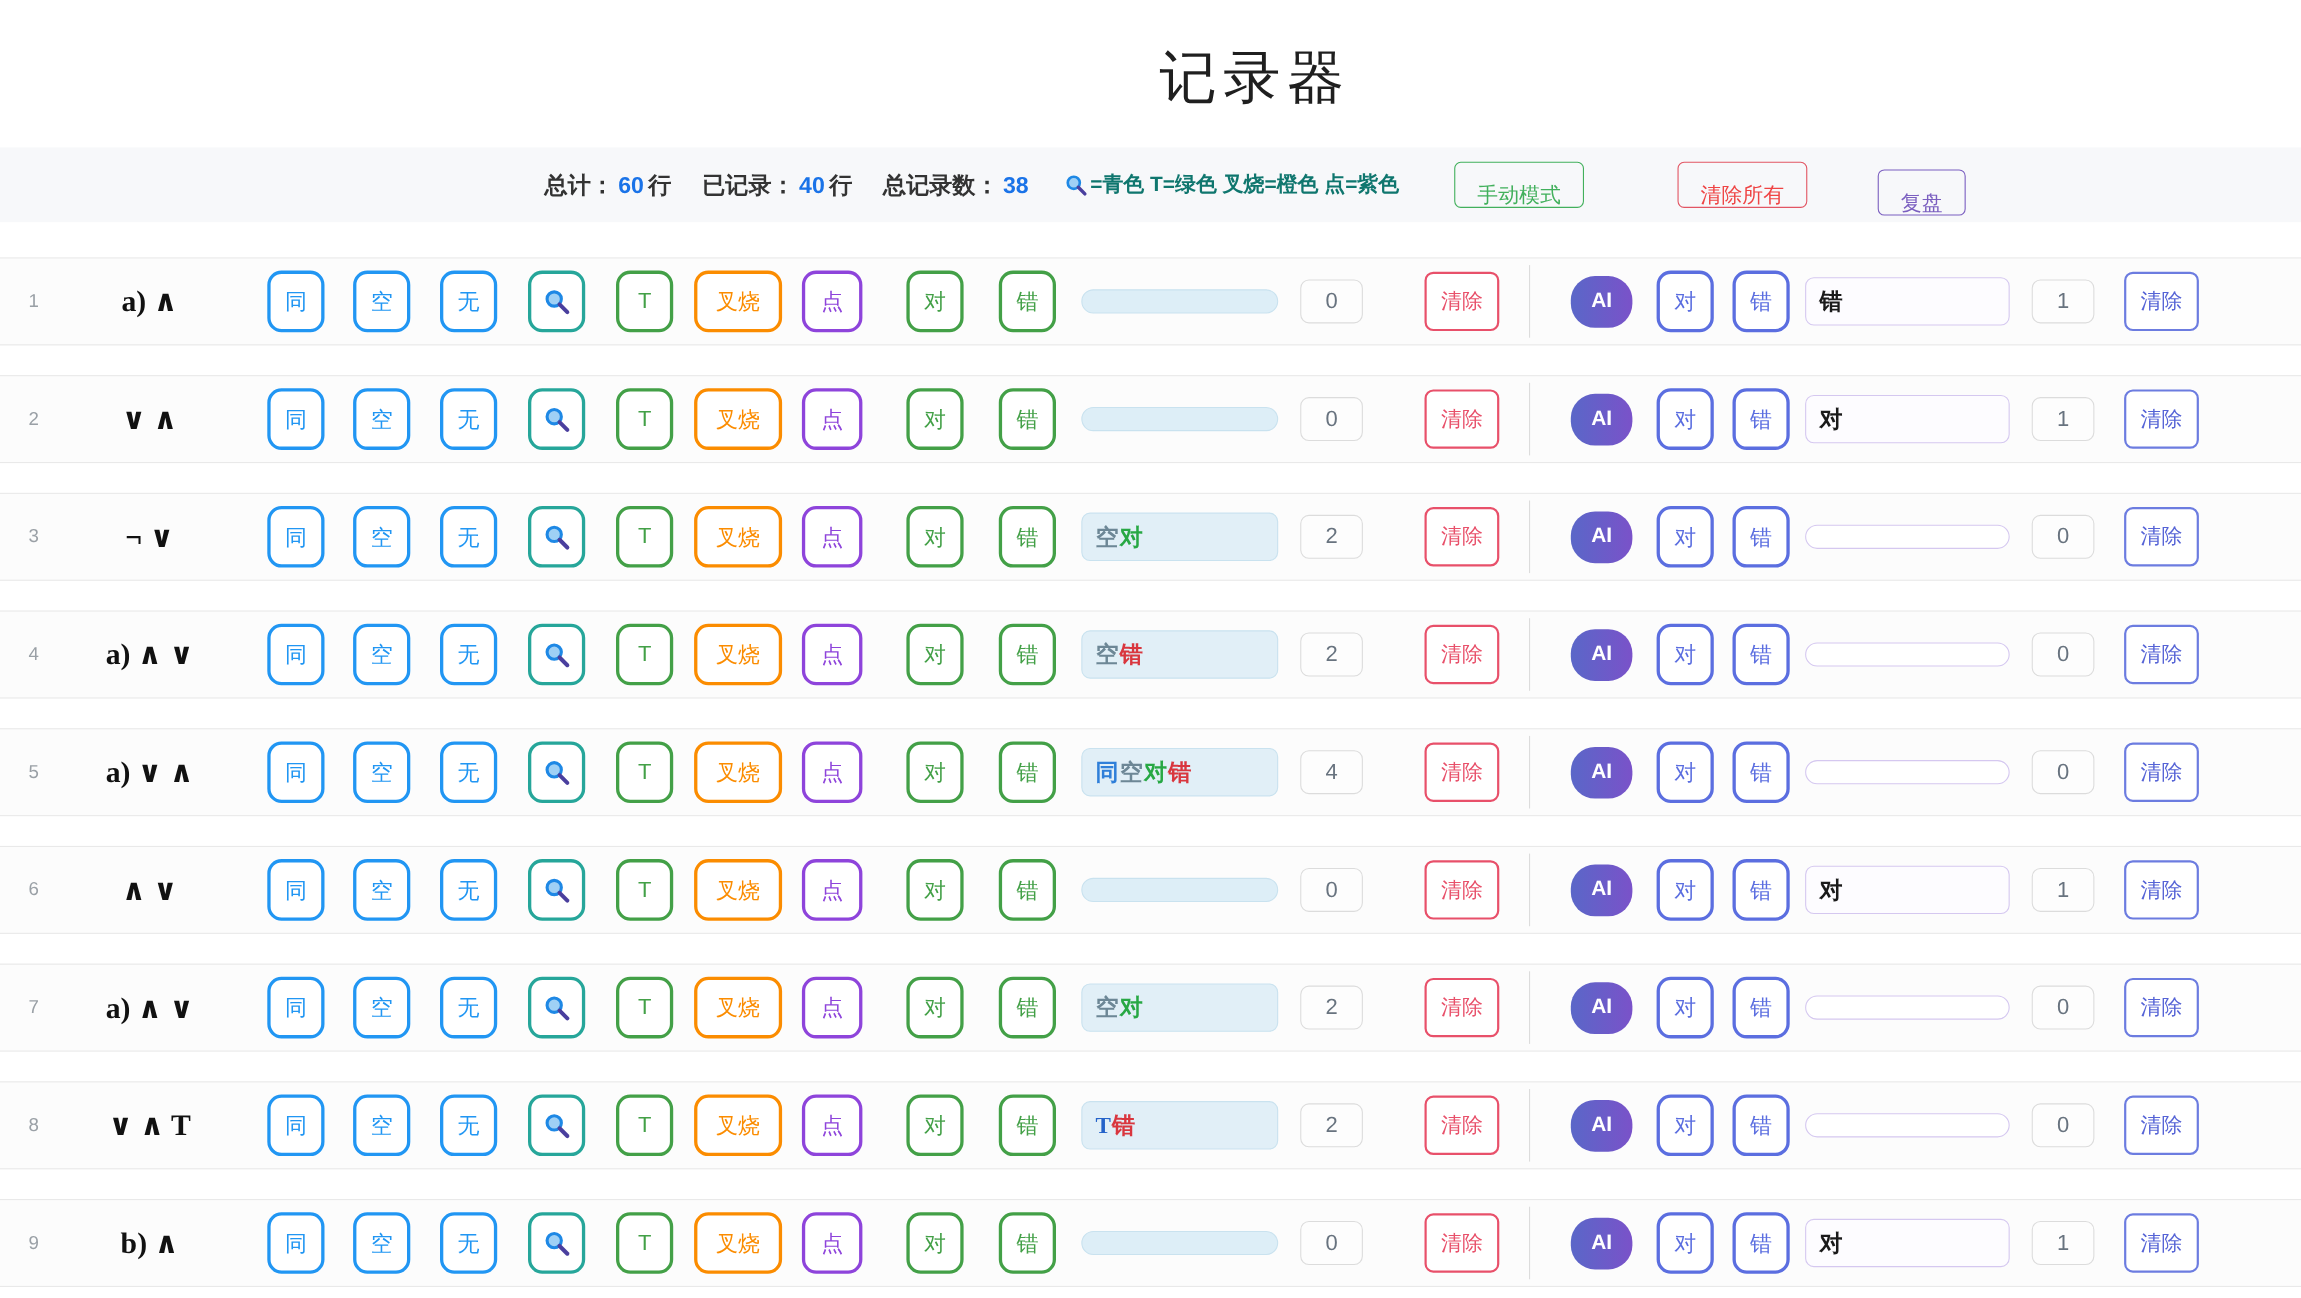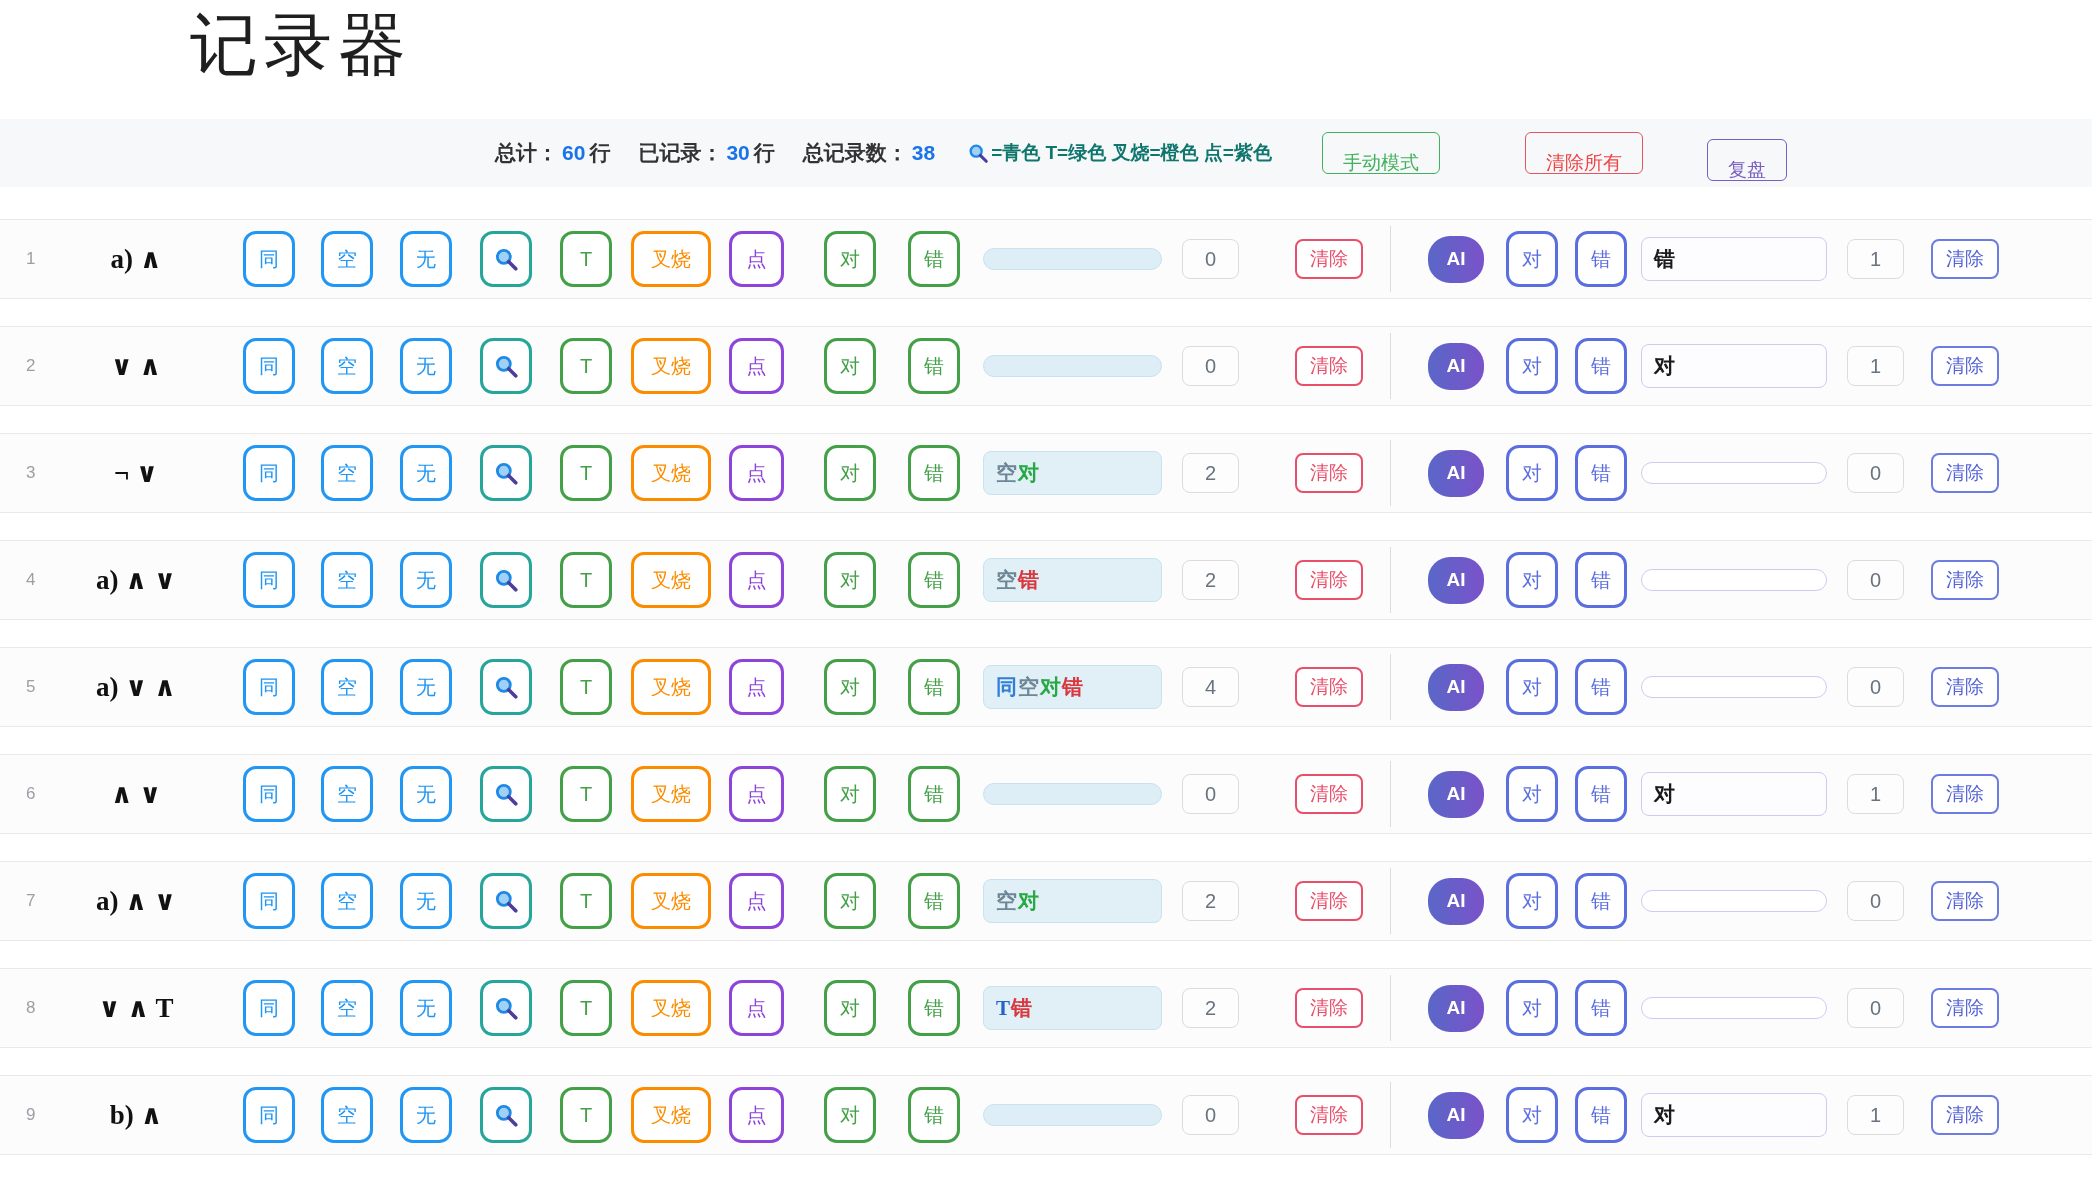--- a/index.html
+++ b/index.html
@@ -5,23 +5,23 @@
   * { margin:0; padding:0; box-sizing:border-box; }
   html,body { background:#fff; }
   body {
     font-family:"Liberation Sans","DejaVu Sans",sans-serif;
     width:2092px; height:1180px; overflow:hidden; color:#333;
   }
   .page { width:2092px; }
 
   
   .title {
-    padding-left:190px; 
+    text-align:center; padding-left:190px; margin-top:36px;
     font-family:"Liberation Serif","DejaVu Serif",serif;
-    font-size:68px; font-weight:500; color:#1f1f1f; letter-spacing:6px;
+    font-size:52px; font-weight:500; color:#1f1f1f; letter-spacing:6px;
   }
   .stats-bar {
     margin-top:28px; width:100%; height:68px; background:#f7f8fa;
     display:flex; align-items:center; justify-content:center; padding-left:190px;
   }
   .stats-inner { display:flex; align-items:center; gap:28px; }
   .stat { font-size:21px; font-weight:bold; color:#333; white-space:nowrap; }
   .stat .num { color:#1a73e8; padding:0 4px; }
   .legend { display:flex; align-items:center; font-size:19px; color:#0f766e; font-weight:bold; white-space:nowrap; }
   .legend svg { margin-right:2px; }
@@ -72,21 +72,21 @@
     font-size:21px; font-weight:bold; letter-spacing:1px;
   }
   .manual-display.empty { height:22px; border-radius:11px; background:#ddeef7; border:1px solid #c9e2ef; }
   .count-box {
     flex:none; margin-left:20px; width:57px; height:40px;
     border:1px solid #dcdcdc; border-radius:8px; background:#fdfdfd;
     display:flex; align-items:center; justify-content:center;
     font-size:20px; color:#68737f;
   }
   .clear-btn {
-    flex:none; height:40px; padding:0 13px; background:#fff; border-radius:8px;
+    flex:none; height:54px; padding:0 13px; background:#fff; border-radius:8px;
     font-size:19px; cursor:pointer; white-space:nowrap;
   }
   .clear-btn.red { margin-left:56px; border:2px solid #e8506a; color:#e8506a; }
   .clear-btn.indigo-clear { margin-left:27px; border:2px solid #6c7ce0; color:#5563d6; }
 
   .divider { flex:none; margin-left:27px; width:1px; height:66px; background:#dcdcdc; }
 
   .ai-pill {
     flex:none; margin-left:37px; width:56px; height:47px; border-radius:22px;
     background:linear-gradient(90deg,#5a67c8,#7a52c9);
@@ -106,21 +106,21 @@
 </head>
 <body>
 
 <div class="page">
 
   <div class="title">记录器</div>
 
   <div class="stats-bar">
     <div class="stats-inner">
       <div class="stat"><span>总计：</span><span class="num">60</span><span>行</span></div>
-      <div class="stat"><span>已记录：</span><span class="num">30</span><span>行</span></div>
+      <div class="stat"><span>已记录：</span><span class="num">40</span><span>行</span></div>
       <div class="stat"><span>总记录数：</span><span class="num">38</span></div>
       <div class="legend">
         <svg width="22" height="22" viewBox="0 0 24 24">
             <circle cx="10" cy="10" r="6" fill="#9fd0f5" stroke="#1e88e5" stroke-width="2.6"></circle>
             <line x1="14.5" y1="14.5" x2="21" y2="21" stroke="#4a3f9e" stroke-width="3.4" stroke-linecap="round"></line>
           </svg>
         <span>=青色 T=绿色 叉烧=橙色 点=紫色</span>
       </div>
       <button class="hdr-btn green">手动模式</button>
       <button class="hdr-btn red">清除所有</button>

